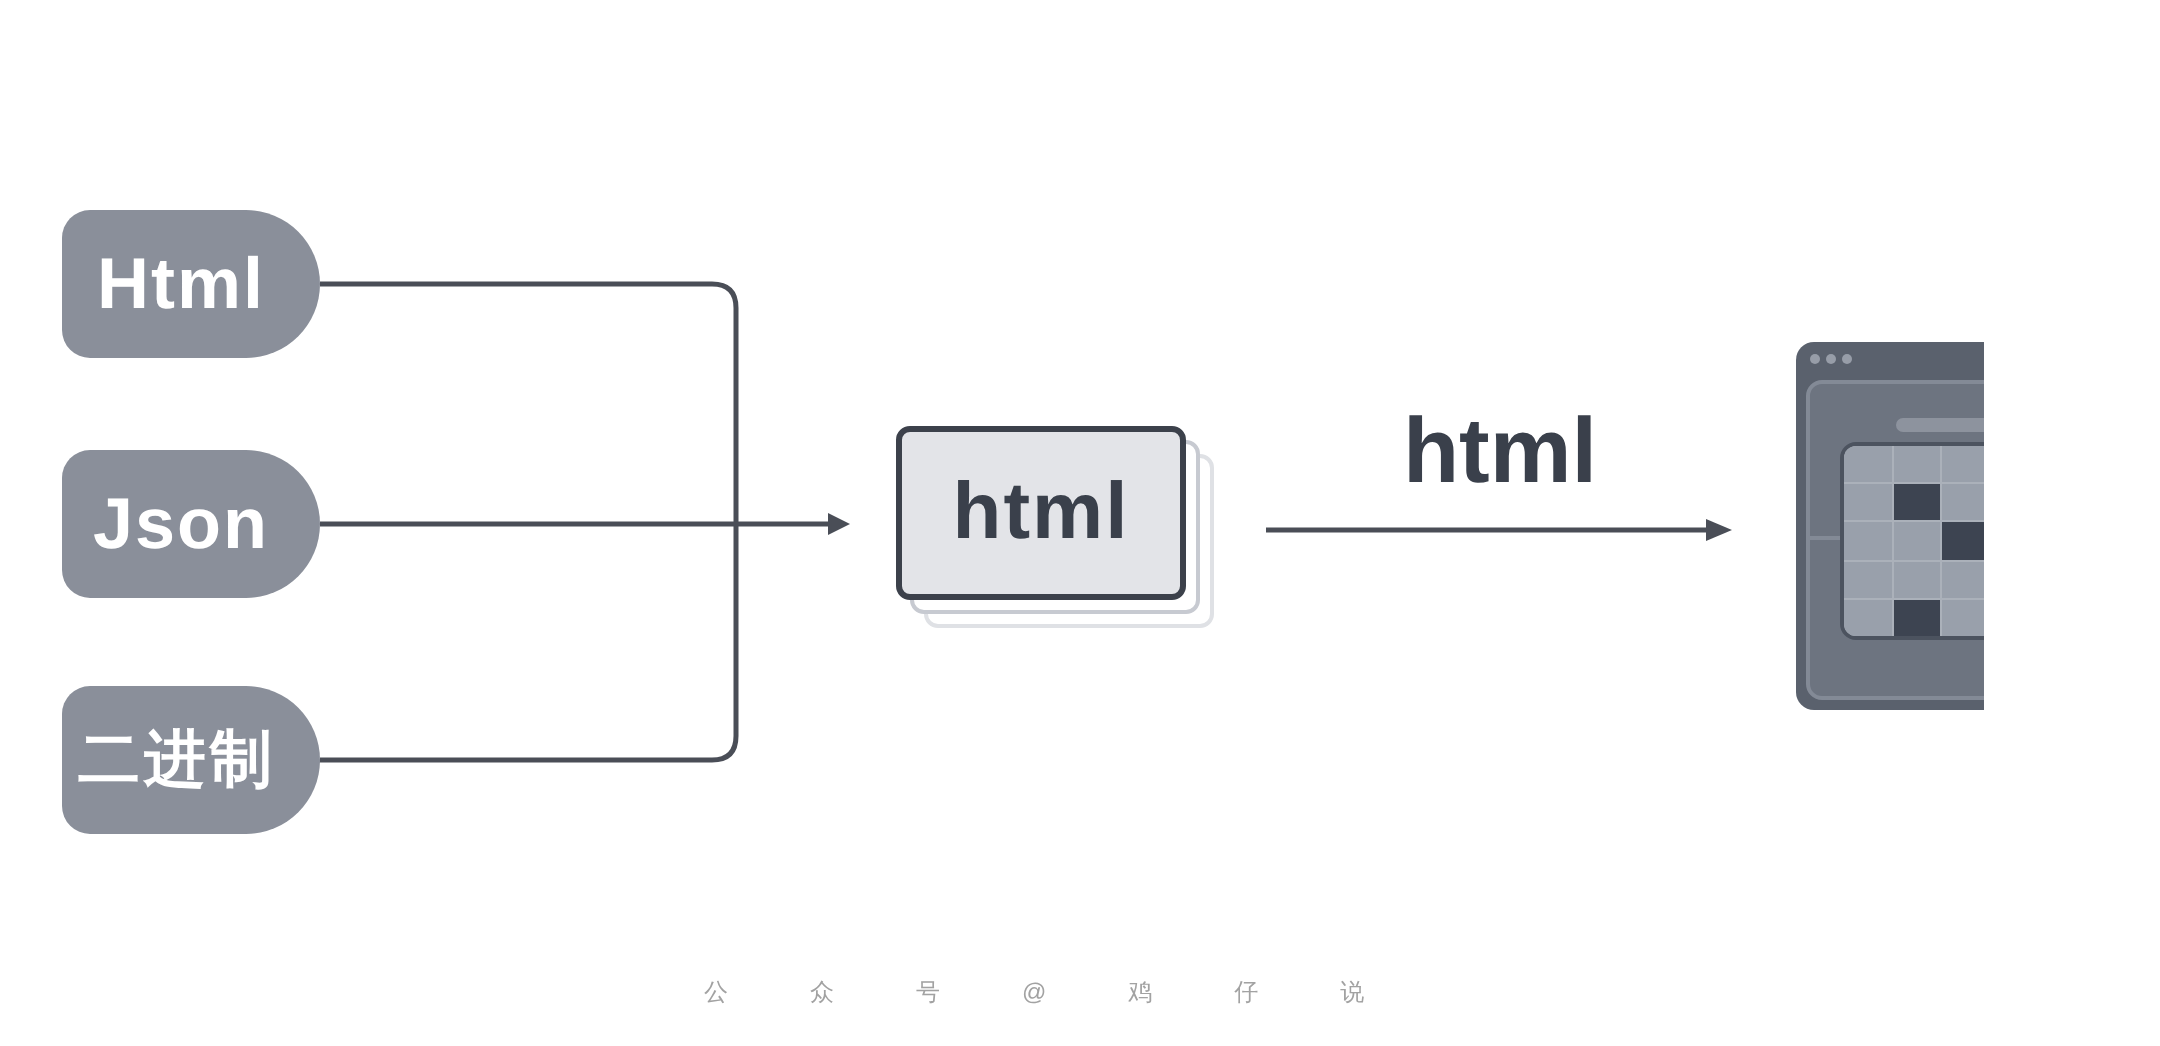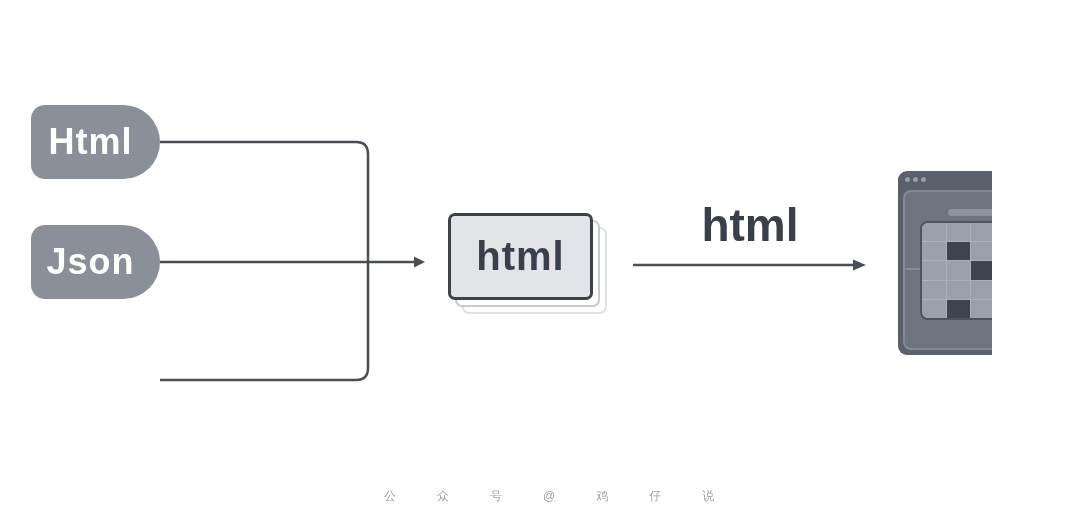--- a/index.html
+++ b/index.html
@@ -123,41 +123,43 @@
   .cell.dark { background: var(--grid-dark-cell, #3d4451); }
 
   .watermark {
     position: absolute;
     left: 352px; top: 488px;
     font-size: 12px;
     color: var(--watermark-color, #a2a2a2);
     letter-spacing: 41px;
     white-space: nowrap;
     z-index: 2;
-    margin-left: 32px;
   }
 </style>
 </head>
 <body>
 
 <div class="stage">
 
   <svg class="connectors" viewBox="0 0 1080 523" xmlns="http://www.w3.org/2000/svg">
     <path class="ln" d="M160 142 H356 Q368 142 368 154 V368 Q368 380 356 380 H160"></path>
     <path class="ln" d="M160 262 H416"></path>
     <polygon class="ah" points="414,256.5 425,262 414,267.5"></polygon>
     <path class="ln" d="M633 265 H855"></path>
     <polygon class="ah" points="853,259.5 866,265 853,270.5"></polygon>
   </svg>
 
   <div class="tag" style="top:105px">
     <span>Html</span>
   </div>
   <div class="tag" style="top:225px">
     <span>Json</span>
+  </div>
+  <div class="tag cjk" style="top:343px">
+    <span>二进制</span>
   </div>
 
   <div class="ghost g2"></div>
   <div class="ghost g1"></div>
   <div class="card">
     <span>html</span>
   </div>
 
   <div class="xpath-label">html</div>
 

